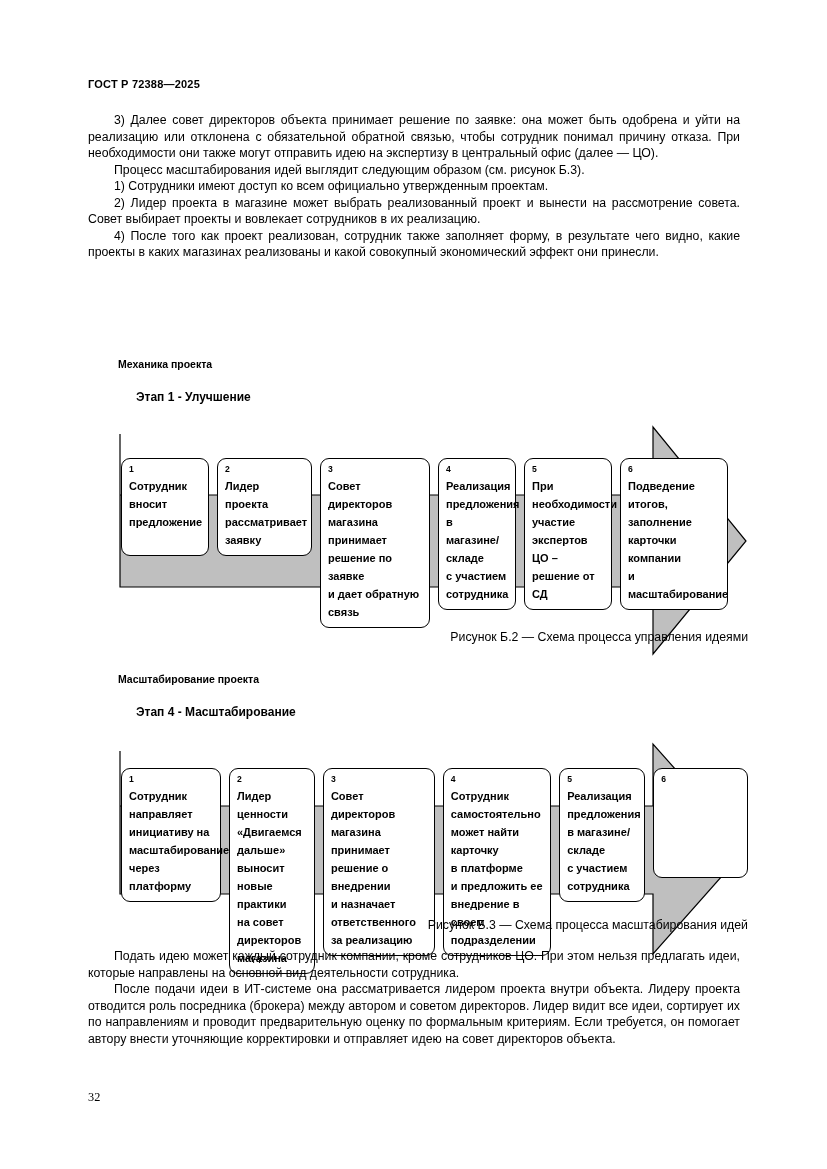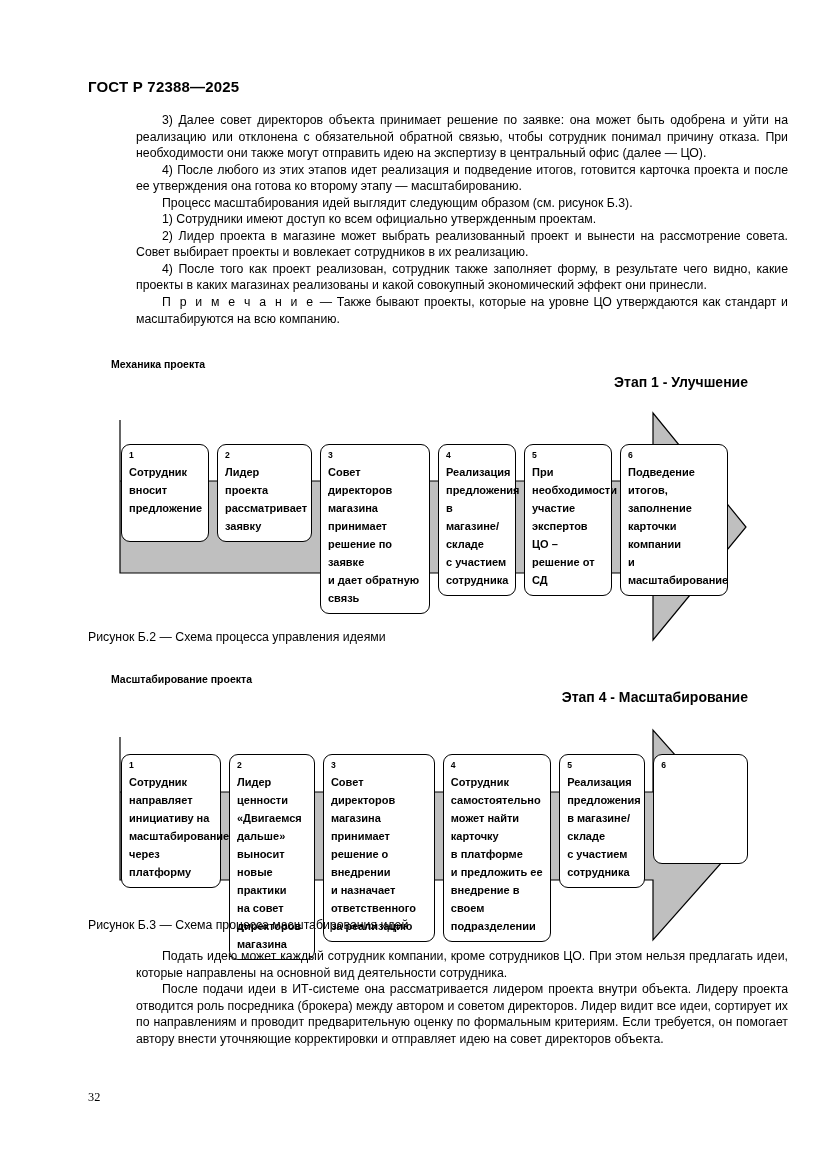--- a/index.html
+++ b/index.html
@@ -18,36 +18,35 @@
   .page {
     position: absolute;
     inset: 0;
   }
 
   
   .std-header {
     position: absolute;
     left: 88px;
     top: 78px;
-    font-size: 15px;
+    font-size: 11px;
     font-weight: bold;
     letter-spacing: 0.2px;
   }
 
   
   .body-text {
     position: absolute;
     left: 88px;
     top: 112px;
     width: 652px;
     font-size: 12.3px;
     line-height: 16.55px;
     text-align: justify;
     text-justify: inter-word;
-    margin-left: 48px;
   }
   .body-text p {
     margin: 0;
     text-indent: 26px;
   }
   .note {
     text-indent: 26px;
   }
   .note .note-label {
     letter-spacing: 2.1px;
@@ -55,28 +54,27 @@
 
   
   .figure {
     position: absolute;
     left: 88px;
     width: 660px;
   }
   .fig-title {
     font-size: 10.5px;
     font-weight: bold;
-    margin-left: 23px;
+    margin-left: 30px;
   }
   .fig-stage {
-    font-size: 14px;
+    font-size: 12px;
     font-weight: bold;
     margin-left: 48px;
-    margin-top: 4px;
-    text-align: right;
+    margin-top: 20px;
   }
 
   .flow {
     position: relative;
     margin-top: 13px;
   }
   
   .arrow-band {
     position: absolute;
     left: 0;
@@ -110,21 +108,21 @@
     font-size: 11px;
     font-weight: bold;
     line-height: 18px;
     white-space: pre-line;
   }
 
   .fig-caption {
     position: absolute;
     left: 0;
     width: 660px;
-    text-align: left;
+    text-align: right;
     font-size: 12.3px;
   }
 
   
   .page-number {
     position: absolute;
     left: 88px;
     top: 1090px;
     font-size: 12.3px;
     font-family: Liberation Serif, serif;
@@ -132,26 +130,24 @@
 </style>
 </head>
 <body>
 
 <div class="page">
 
   <div class="std-header">ГОСТ Р 72388—2025</div>
 
   <div class="body-text">
     <p>3) Далее совет директоров объекта принимает решение по заявке: она может быть одобрена и уйти на реализацию или отклонена с обязательной обратной связью, чтобы сотрудник понимал причину отказа. При необходимости они также могут отправить идею на экспертизу в центральный офис (далее — ЦО).</p>
-    <p>4) После любого из этих этапов идет реализация и подведение итогов, готовится карточка проекта и после ее утверждения она готова ко второму этапу — масштабированию.</p>
     <p>Процесс масштабирования идей выглядит следующим образом (см. рисунок Б.3).</p>
     <p>1) Сотрудники имеют доступ ко всем официально утвержденным проектам.</p>
     <p>2) Лидер проекта в магазине может выбрать реализованный проект и вынести на рассмотрение совета. Совет выбирает проекты и вовлекает сотрудников в их реализацию.</p>
     <p>4) После того как проект реализован, сотрудник также заполняет форму, в результате чего видно, какие проекты в каких магазинах реализованы и какой совокупный экономический эффект они принесли.</p>
-    <p class="note"><span class="note-label">П р и м е ч а н и е</span><span> — Также бывают проекты, которые на уровне ЦО утверждаются как стандарт и масштабируются на всю компанию.</span></p>
   </div>
 
   <div class="figure" id="fig-b2" style="top:358px;">
     <div class="fig-title">Механика проекта</div>
     <div class="fig-stage">Этап 1 - Улучшение</div>
 
     <div class="flow">
       <div class="arrow-band">
         <svg width="660" height="248" viewBox="0 0 660 248" xmlns="http://www.w3.org/2000/svg">
           <path d="M 32 17 L 32 170 L 565 170 L 565 237 L 658 124 L 565 10 L 565 78 L 32 78 Z" fill="#bfbfbf" stroke="#000000" stroke-width="1.2"></path>

